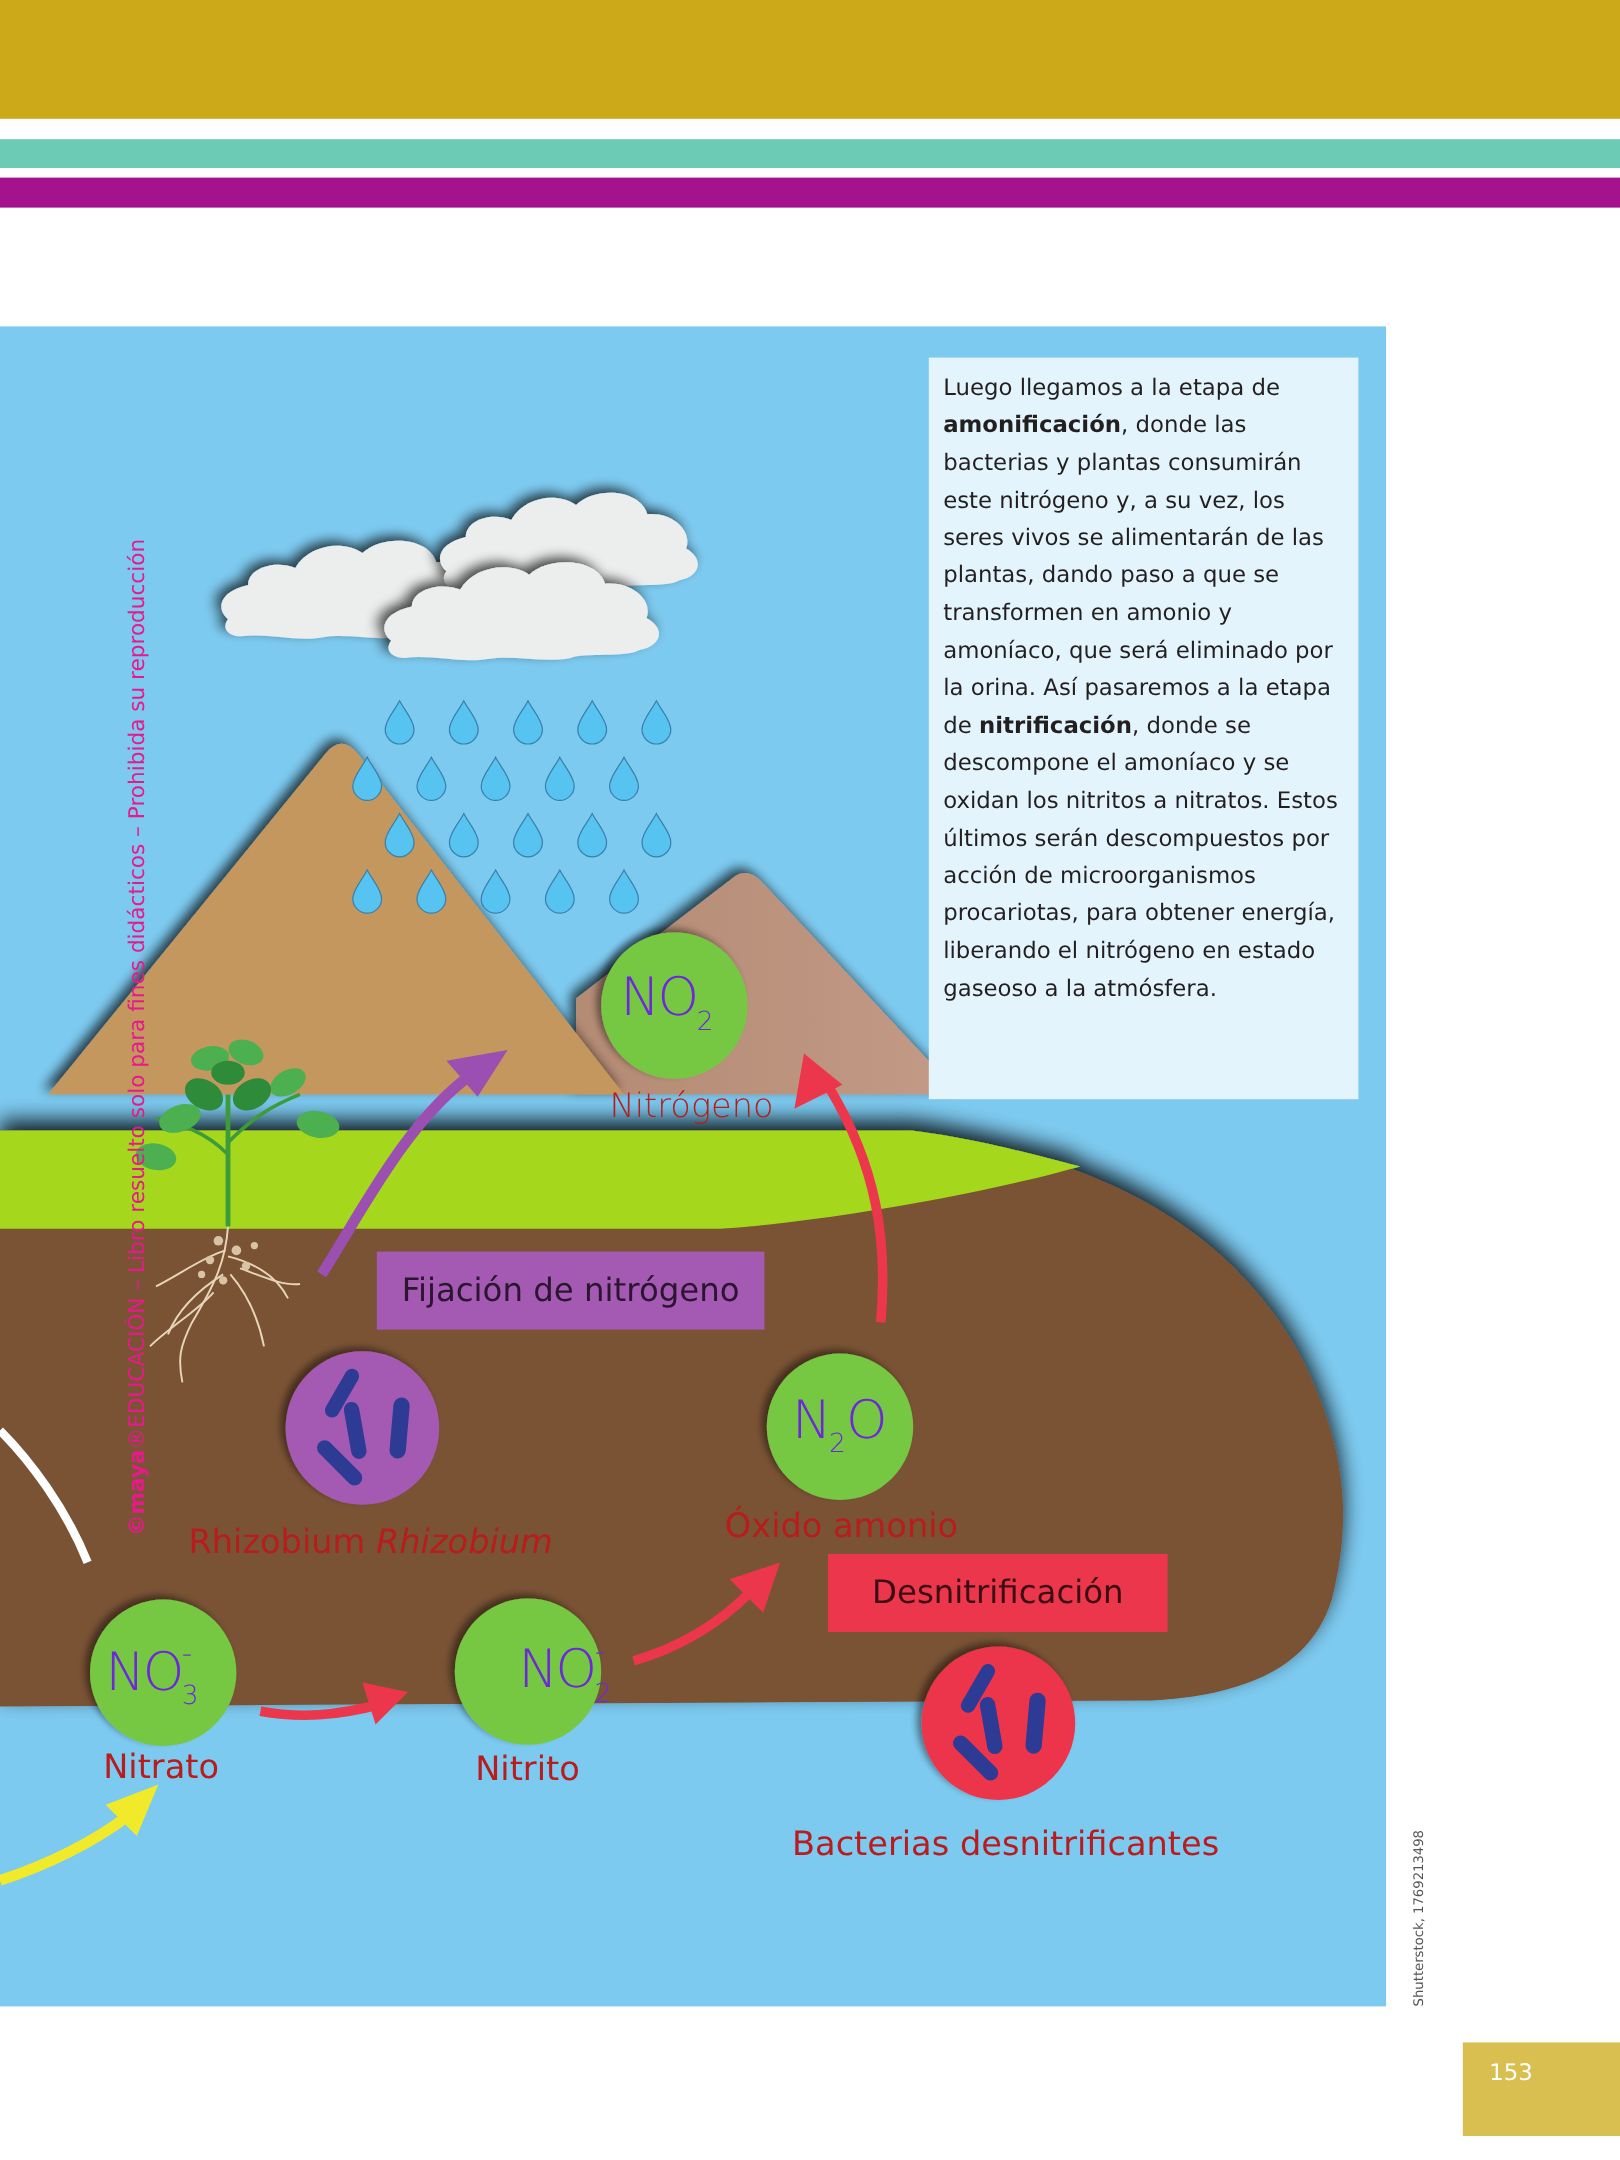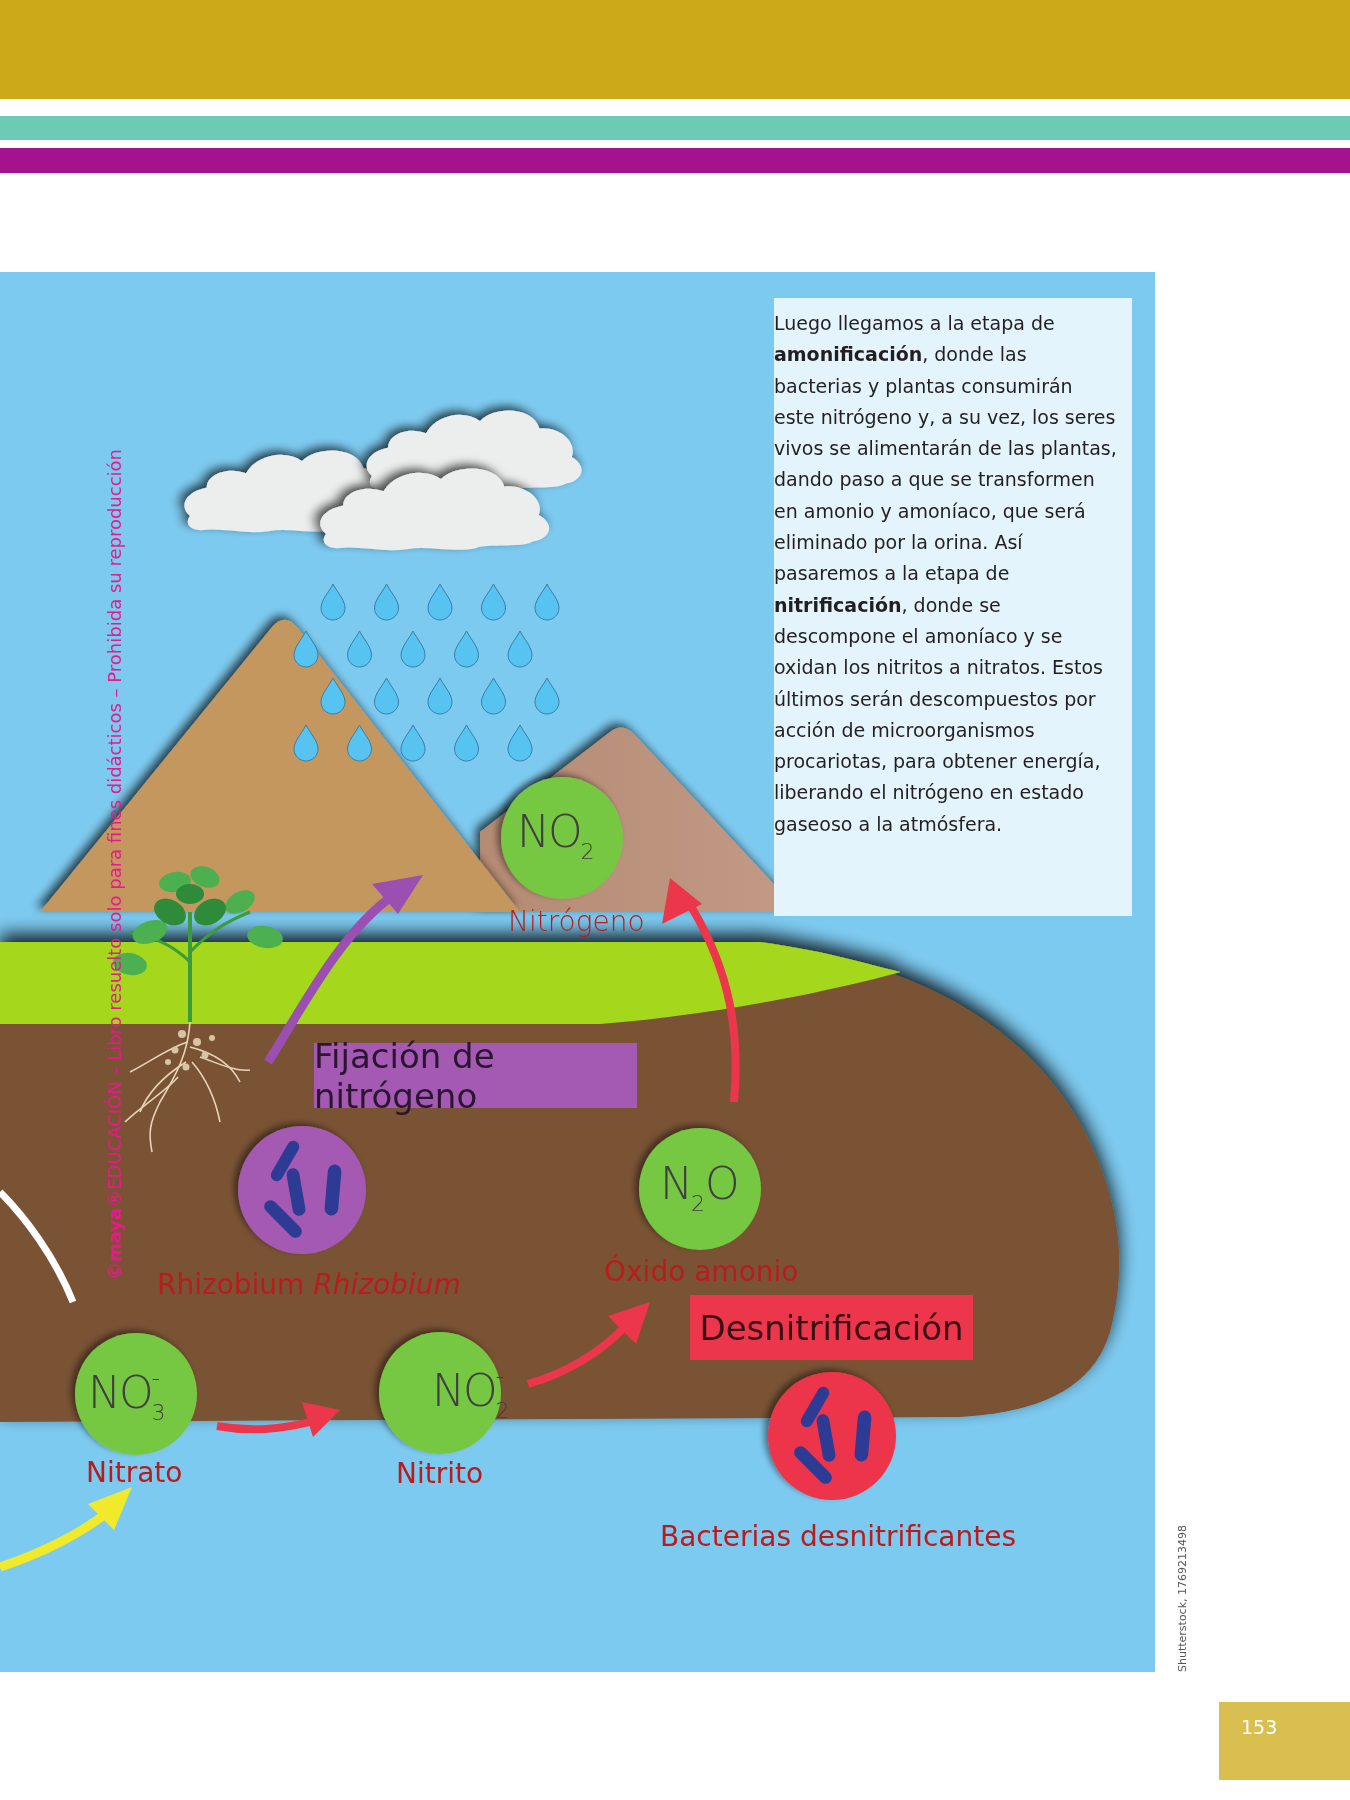--- a/index.html
+++ b/index.html
@@ -8,30 +8,30 @@
   .band { position:absolute; left:0; width:1350px; }
   #band-gold { top:0; height:99px; background:#cba918; }
   #band-teal { top:116px; height:24px; background:#6bcbb4; }
   #band-magenta { top:148px; height:25px; background:#a5128d; }
 
   #scene { position:absolute; left:0; top:272px; width:1155px; height:1400px; background:#7dcaf0; overflow:hidden; }
   #scene svg { position:absolute; left:0; top:0; }
 
   .lbl { position:absolute; color:#b91c1c; white-space:nowrap; font-family:"DejaVu Sans", sans-serif; }
   .lbl-big { font-size:28px; }
-  .chem { position:absolute; color:#404040; font-family:"DejaVu Sans", sans-serif; font-weight:300; font-size:44px; white-space:nowrap; letter-spacing:-2px; }
+  .chem { position:absolute; color:#6d28d9; font-family:"DejaVu Sans", sans-serif; font-weight:300; font-size:44px; white-space:nowrap; letter-spacing:-2px; }
   .chem sub { font-size:22px; vertical-align:-12px; letter-spacing:0; }
   .chem sup { font-size:24px; vertical-align:22px; letter-spacing:0; }
 
-  .tag { position:absolute; color:#2b1530; font-family:"DejaVu Sans", sans-serif; font-size:34px; display:flex; align-items:center; justify-content:center; }
+  .tag { position:absolute; color:#2b1530; font-family:"DejaVu Sans", sans-serif; font-size:27px; display:flex; align-items:center; justify-content:center; }
   #tag-fix { left:314px; top:771px; width:323px; height:65px; background:#a45ab3; }
   #tag-den { left:690px; top:1023px; width:283px; height:65px; background:#ec364b; color:#3a0e14; }
 
   #textbox { position:absolute; left:774px; top:26px; width:358px; height:618px; background:#e3f4fc;
-             box-sizing:border-box; padding:10px 14px 0 0; color:#231f20;
+             box-sizing:border-box; padding:10px 14px 0 12px; color:#231f20;
              font-family:"DejaVu Sans", sans-serif; font-size:19px; line-height:31.3px; }
   #textbox p { margin:0 0 10px 0; }
   #textbox b { font-weight:bold; }
 
   #watermark { position:absolute; left:104px; top:1280px; transform-origin:0 0; transform:rotate(-90deg);
                color:#e8198b; font-family:"DejaVu Sans", sans-serif; font-size:18px; white-space:nowrap; }
   #watermark .brand { font-weight:bold; }
 
   #credit { position:absolute; left:1176px; top:1672px; transform-origin:0 0; transform:rotate(-90deg);
             color:#555555; font-family:"DejaVu Sans", sans-serif; font-size:11px; white-space:nowrap; }

